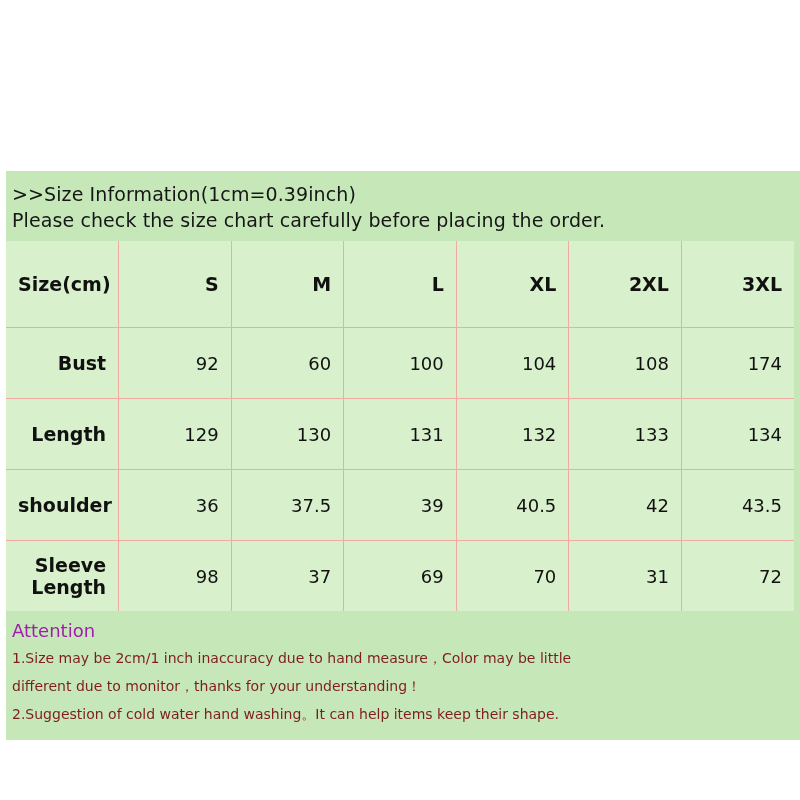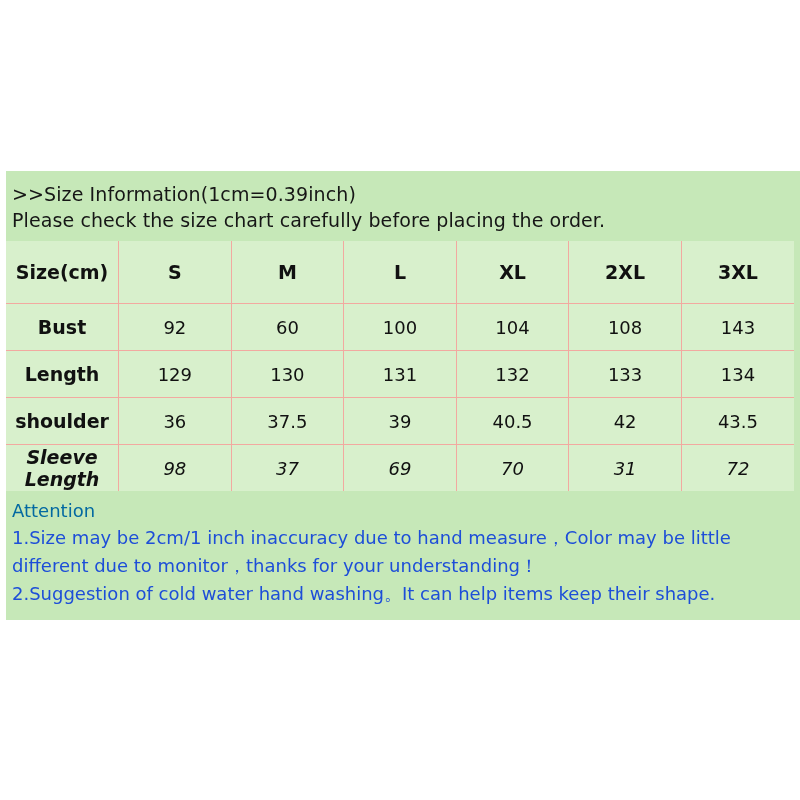--- a/index.html
+++ b/index.html
@@ -43,26 +43,26 @@
 
   table.size-table {
     border-collapse: collapse;
     width: 788px;
     table-layout: fixed;
     background: #d8f0cc;
   }
 
   table.size-table td {
     border: 1px solid #f2a9a0;
-    text-align: center;
+    text-align: right;
     vertical-align: middle;
     color: #111111;
     font-size: 18px;
     height: 46px;
-    padding: 0;
+    padding: 12px;
   }
 
   table.size-table tr.head-row td {
     height: 62px;
   }
 
   table.size-table td.label-cell {
     font-weight: bold;
     font-size: 19px;
   }
@@ -79,37 +79,36 @@
   table.size-table td.last-col {
     border-right: none;
   }
 
   table.size-table tr.head-row td {
     border-top: none;
   }
 
   table.size-table tr.last-row td {
     border-bottom: none;
-    font-style: italic;
   }
 
   .attention-block {
     padding: 6px 6px 12px 6px;
     background: #c6e8b8;
   }
 
   .attention-title {
     font-size: 18px;
-    color: #0369a1;
+    color: #a21caf;
     line-height: 27px;
   }
 
   .attention-line {
-    font-size: 18px;
-    color: #1d4ed8;
+    font-size: 14px;
+    color: #7f1d1d;
     line-height: 28px;
     white-space: nowrap;
   }
 </style>
 </head>
 <body>
 
 <div id="root">
 
   <div class="chart-wrap">
@@ -131,21 +130,21 @@
           <td class="last-col">3XL</td>
         </tr>
 
         <tr>
           <td class="first-col label-cell">Bust</td>
           <td>92</td>
           <td>60</td>
           <td>100</td>
           <td>104</td>
           <td>108</td>
-          <td class="last-col">143</td>
+          <td class="last-col">174</td>
         </tr>
 
         <tr>
           <td class="first-col label-cell">Length</td>
           <td>129</td>
           <td>130</td>
           <td>131</td>
           <td>132</td>
           <td>133</td>
           <td class="last-col">134</td>

